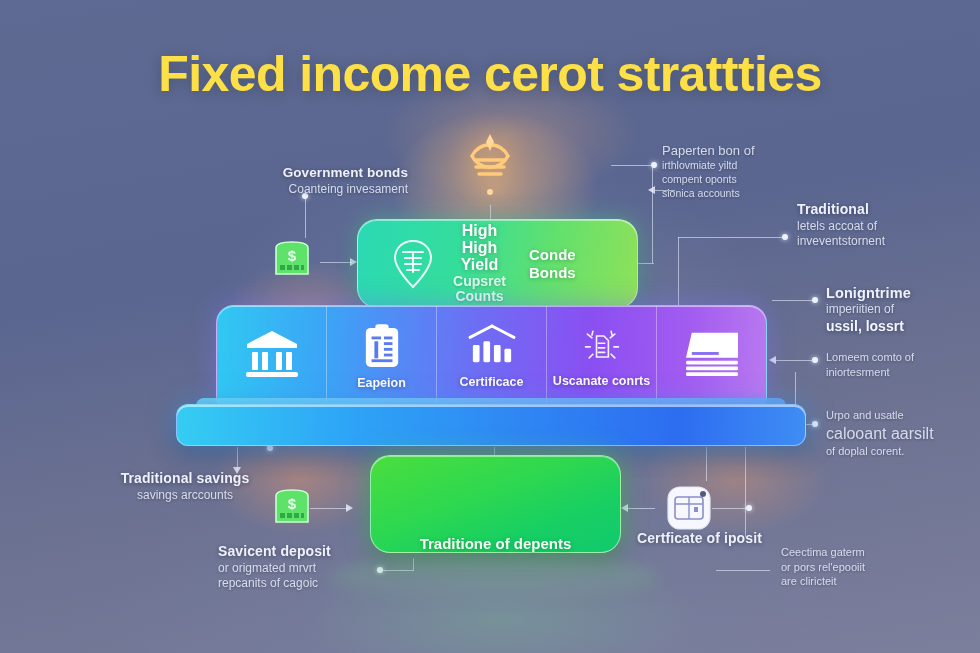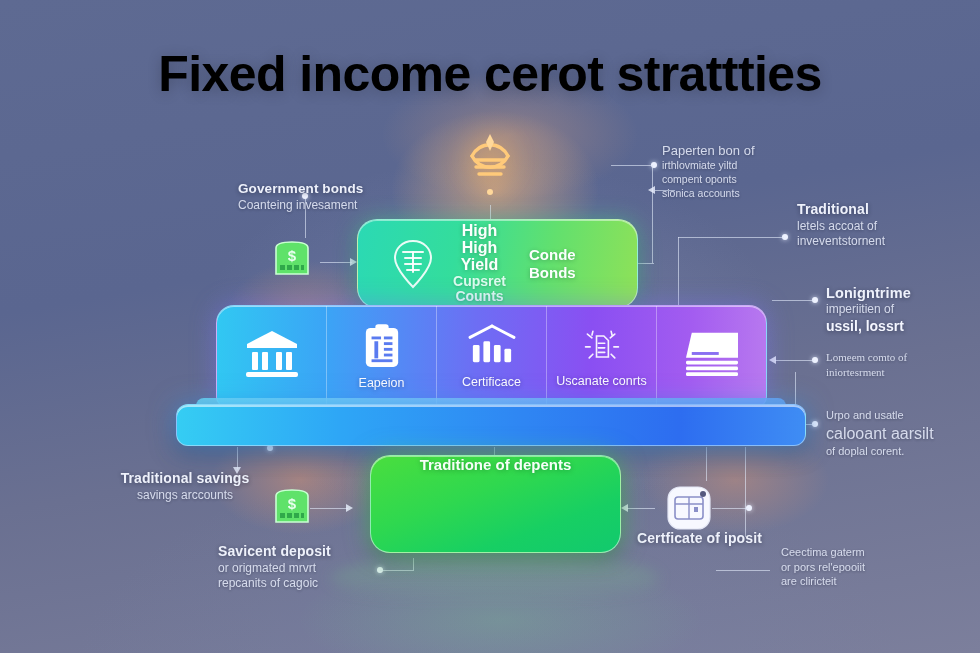--- a/index.html
+++ b/index.html
@@ -28,21 +28,21 @@
   .glow-lowl   { left:210px; top:425px; width:180px; height:110px;
                  background:radial-gradient(ellipse at center, rgba(255,160,105,.38), rgba(255,150,100,0) 70%); }
   .glow-lowr   { left:640px; top:425px; width:190px; height:110px;
                  background:radial-gradient(ellipse at center, rgba(255,160,105,.32), rgba(255,150,100,0) 70%); }
   .glow-bottom { left:300px; top:560px; width:400px; height:120px;
                  background:radial-gradient(ellipse at center, rgba(120,230,140,.20), rgba(120,230,140,0) 72%); }
 
   
   .title{
     position:absolute; left:0; top:45px; width:980px; text-align:center;
-    font-size:50px; font-weight:bold; color:#000000; letter-spacing:-.6px;
+    font-size:50px; font-weight:bold; color:#fde047; letter-spacing:-.6px;
     text-shadow:0 2px 14px rgba(0,0,0,.22);
   }
 
   
   .line{ position:absolute; background:rgba(225,232,248,.62); }
   .line.h{ height:1px; }
   .line.v{ width:1px; }
   .dot{
     position:absolute; width:7px; height:7px; border-radius:50%;
     background:#eef2ff; box-shadow:0 0 5px rgba(230,238,255,.85);
@@ -94,21 +94,21 @@
     background:linear-gradient(92deg,#31c8f2 0%,#3ba4f6 20%,#6d6ef4 47%,#8a4ff2 68%,#a35cf0 86%,#b879ef 100%);
     box-shadow:0 0 26px rgba(120,110,250,.45), inset 0 1px 0 rgba(255,255,255,.5);
     border:1px solid rgba(225,230,255,.5);
     display:flex; overflow:hidden;
   }
   .cell{
     flex:1; display:flex; flex-direction:column; align-items:center; justify-content:center;
     gap:3px; border-right:1px solid rgba(255,255,255,.34); position:relative;
   }
   .cell:last-child{ border-right:none; }
-  .cell-lbl{ font-size:12.5px; font-weight:normal; color:#fbfbff; text-align:center;
+  .cell-lbl{ font-size:12.5px; font-weight:bold; color:#fbfbff; text-align:center;
              line-height:1.12; text-shadow:0 1px 4px rgba(30,20,80,.4); }
 
   
   .platform{
     position:absolute; left:176px; top:404px; width:630px; height:42px;
     border-radius:12px;
     background:linear-gradient(92deg,#35cdf3 0%,#2ea6f6 26%,#2f86f3 55%,#2d6df0 80%,#3f8df4 100%);
     box-shadow:0 0 26px rgba(60,160,245,.5), inset 0 2px 0 rgba(255,255,255,.55),
                0 10px 22px rgba(15,35,70,.3);
     border:1px solid rgba(190,230,255,.6);
@@ -119,21 +119,21 @@
     border-radius:8px 8px 0 0; opacity:.85;
   }
 
   .card-green-bot{
     position:absolute; left:370px; top:455px; width:251px; height:98px;
     border-radius:20px;
     background:linear-gradient(160deg,#4ade3e 0%,#2fd84f 40%,#17cf63 72%,#12c96e 100%);
     box-shadow:0 0 24px rgba(70,225,90,.5), inset 0 1px 0 rgba(255,255,255,.45),
                0 8px 18px rgba(20,50,30,.25);
     border:1px solid rgba(225,255,230,.6);
-    display:flex; align-items:flex-start; justify-content:center;
+    display:flex; align-items:flex-end; justify-content:center;
   }
   .cgb-lbl{ font-size:15px; font-weight:bold; color:#f6fff8;
             text-shadow:0 1px 5px rgba(15,80,35,.4); }
 
   
   .ficon{ position:absolute; }
   .money-icon{ width:40px; height:38px; }
   .cd-icon{ width:48px; height:48px; }
   .emblem{ position:absolute; left:452px; top:126px; width:76px; height:76px;
            filter:drop-shadow(0 0 14px rgba(255,185,95,.95)); }
@@ -200,21 +200,21 @@
 <div class="dot sm" style="left:377px; top:567px;"></div>
 <div class="line h" style="left:380px; top:570px; width:34px;"></div>
 <div class="line v" style="left:413px; top:558px; height:12px;"></div>
 
 <div class="line h" style="left:627px; top:508px; width:28px;"></div>
 <div class="arrow l" style="left:621px; top:504px;"></div>
 <div class="dot sm" style="left:746px; top:505px;"></div>
 <div class="line h" style="left:712px; top:508px; width:36px;"></div>
 <div class="line h" style="left:716px; top:570px; width:54px;"></div>
 
-<div class="anno" style="left:238px; top:181px; width:170px; text-align:left;">
+<div class="anno" style="left:238px; top:165px; width:170px; text-align:right;">
   <div class="hd">Government bonds</div>
   <div class="sb">Coanteing invesament</div>
 </div>
 
 <div class="anno" style="left:662px; top:142px; width:130px;">
   <div class="sb" style="font-size:13px;">Paperten bon of</div>
   <div class="sb" style="font-size:10.5px;">irthlovmiate yiltd</div>
   <div class="sb" style="font-size:10.5px;">compent oponts</div>
   <div class="sb" style="font-size:10.5px;">sionica accounts</div>
 </div>
@@ -224,21 +224,21 @@
   <div class="sb" style="white-space:pre-line;">letels accoat of
 inveventstornent</div>
 </div>
 
 <div class="anno" style="left:826px; top:284px; width:150px;">
   <div class="hd" style="font-size:14.5px;">Lonigntrime</div>
   <div class="sb">imperiitien of</div>
   <div class="bg">ussil, lossrt</div>
 </div>
 
-<div class="anno" style="left:826px; top:350px; width:150px;font-family:Liberation Serif, serif;">
+<div class="anno" style="left:826px; top:350px; width:150px;">
   <div class="sb" style="font-size:11px;">Lomeem comto of</div>
   <div class="sb" style="font-size:11px;">iniortesrment</div>
 </div>
 
 <div class="anno" style="left:826px; top:408px; width:150px;">
   <div class="sb" style="font-size:11px;">Urpo and usatle</div>
   <div class="sb" style="font-size:16px;">calooant aarsilt</div>
   <div class="sb" style="font-size:11px;">of doplal corent.</div>
 </div>
 

